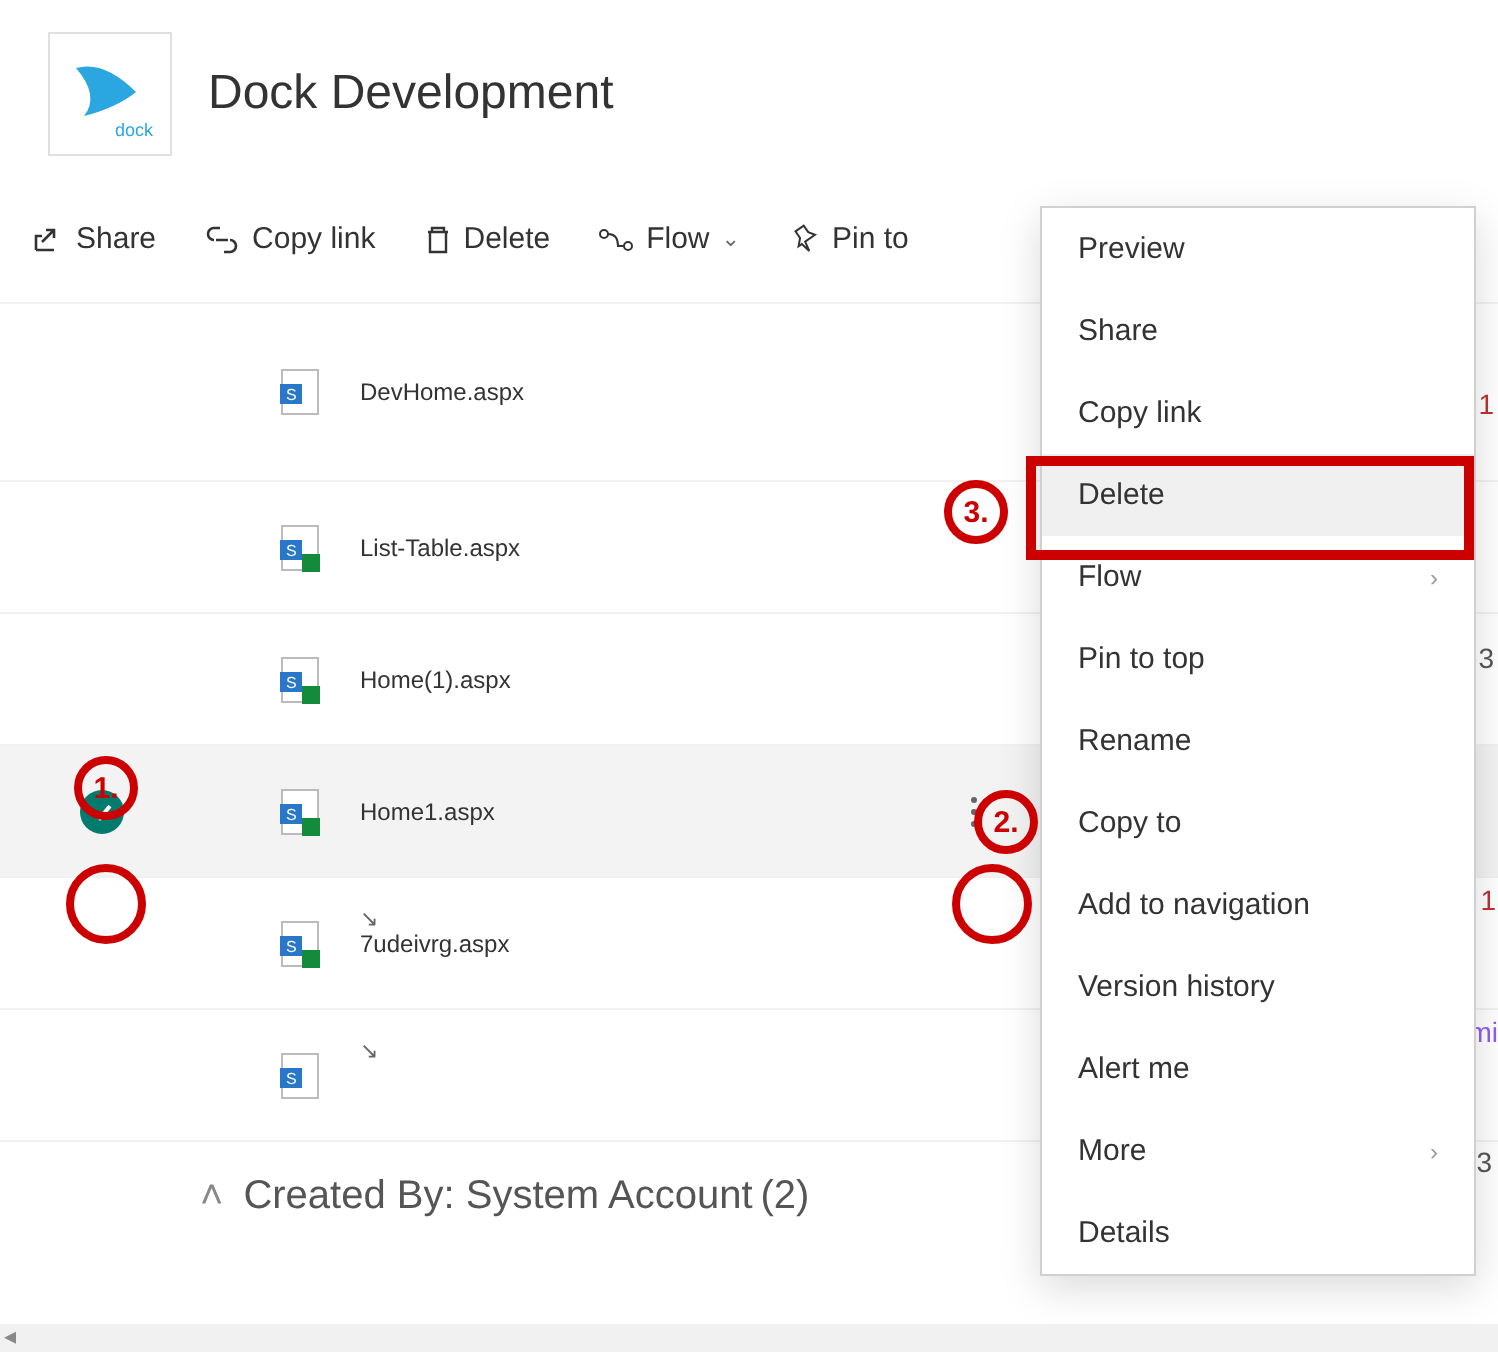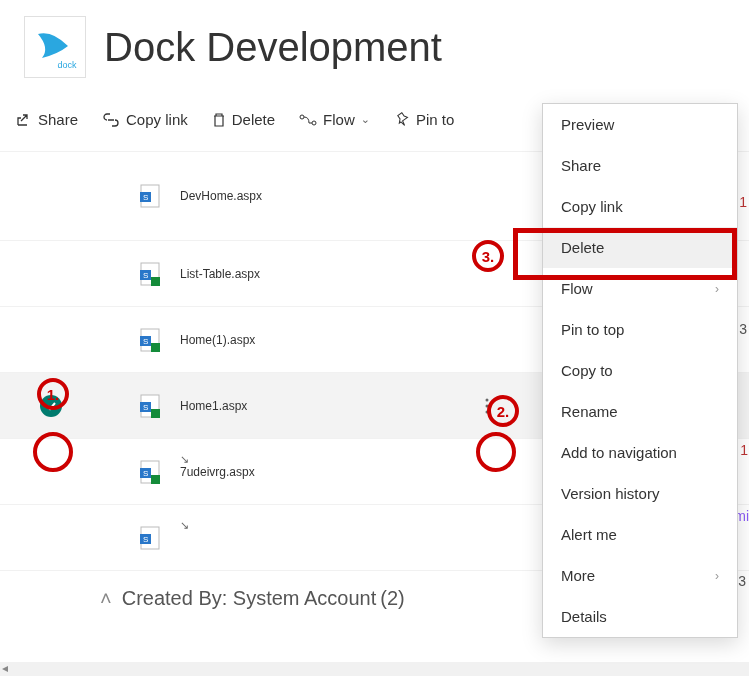--- a/index.html
+++ b/index.html
@@ -18,21 +18,21 @@
     padding: 16px 20px 20px 24px;
     gap: 18px;
   }
   .logo-box {
     width: 62px; height: 62px;
     border: 1px solid #e0e0e0;
     display: flex; align-items: center; justify-content: center;
     background: #fff;
   }
   .title {
-    font-size: 40px;
+    font-size: 24px;
     font-weight: 300;
     color: #333;
   }
   .toolbar {
     display: flex;
     align-items: center;
     gap: 4px;
     padding: 6px 6px;
     border-top: 1px solid #fff;
     border-bottom: 1px solid #fff;
@@ -92,21 +92,21 @@
     left: 40px;
     width: 22px; height: 22px;
     border-radius: 50%;
     background: #007b6e;
     display: flex; align-items: center; justify-content: center;
   }
   .context-menu {
     position: absolute;
     right: 11px;
     top: 103px;
-    width: 196px;
+    width: 218px;
     background: #fff;
     border: 1px solid #d0d0d0;
     box-shadow: 0 6px 20px rgba(0,0,0,0.15);
     z-index: 30;
   }
   .menu-item {
     padding: 12px 18px;
     font-size: 15px;
     color: #333;
     cursor: pointer;
@@ -316,24 +316,24 @@
       <span>Delete</span>
     </div>
   <div class="menu-item">
       <span>Flow</span>
       <span class="chevron-small">›</span>
     </div>
   <div class="menu-item">
       <span>Pin to top</span>
     </div>
   <div class="menu-item">
+      <span>Rename</span>
+    </div>
+  <div class="menu-item">
       <span>Copy to</span>
-    </div>
-  <div class="menu-item">
-      <span>Rename</span>
     </div>
   <div class="menu-item">
       <span>Add to navigation</span>
     </div>
   <div class="menu-item">
       <span>Version history</span>
     </div>
   <div class="menu-item">
       <span>Alert me</span>
     </div>

